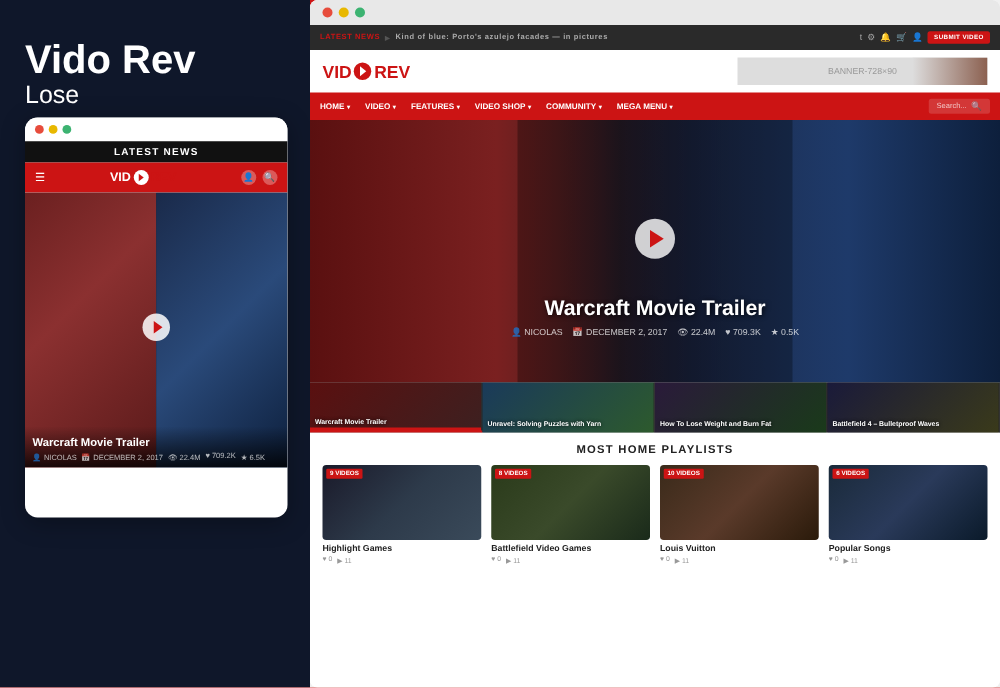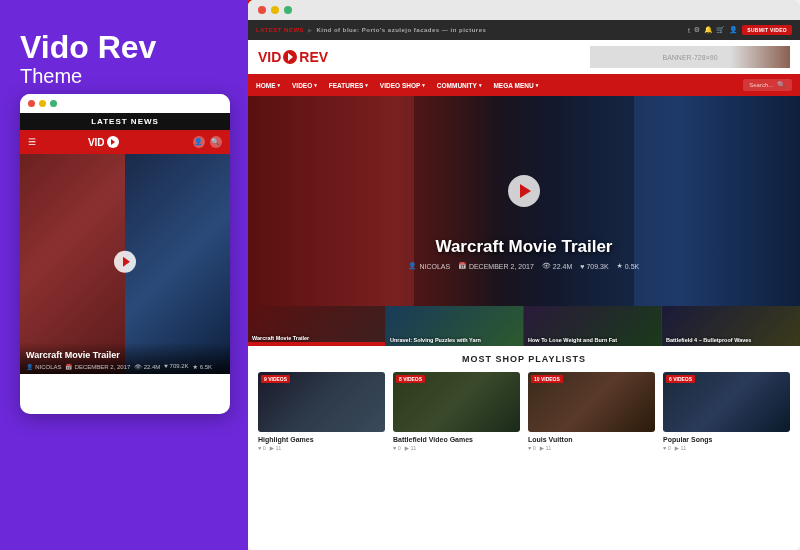--- a/index.html
+++ b/index.html
@@ -11,21 +11,21 @@
       background: #cc1414;
       position: relative;
     }
 
     
     .left-panel {
       position: absolute;
       left: 0; top: 0;
       width: 248px;
       height: 550px;
-      background: #6d28d9;
+      background: #0f172a;
       padding: 30px 20px 20px 20px;
     }
     .brand-title {
       font-size: 32px;
       font-weight: 900;
       color: #fff;
       line-height: 1.1;
     }
     .brand-subtitle {
       font-size: 20px;
@@ -481,21 +481,21 @@
       color: #999;
       display: flex;
       gap: 4px;
     }
   </style>
 </head>
 <body>
 
 <div class="left-panel">
   <div class="brand-title">Vido Rev</div>
-  <div class="brand-subtitle">Theme</div>
+  <div class="brand-subtitle">Lose</div>
 
   <div class="mobile-mockup">
     <div class="mobile-dots">
       <div class="mobile-dot" style="background:#e74c3c;"></div>
       <div class="mobile-dot" style="background:#e8b800;"></div>
       <div class="mobile-dot" style="background:#3cb371;"></div>
     </div>
     <div class="mobile-latest-news">LATEST NEWS</div>
     <div class="mobile-nav">
       <div style="color:#fff;font-size:9px;">☰</div>
@@ -616,21 +616,21 @@
       </div>
       <div class="desktop-thumb-item thumb-bg-3">
         <div class="desktop-thumb-label">How To Lose Weight and Burn Fat</div>
       </div>
       <div class="desktop-thumb-item thumb-bg-4">
         <div class="desktop-thumb-label">Battlefield 4 – Bulletproof Waves</div>
       </div>
     </div>
 
     <div class="desktop-most-liked">
-      <div class="desktop-section-title">MOST SHOP PLAYLISTS</div>
+      <div class="desktop-section-title">MOST HOME PLAYLISTS</div>
       <div class="desktop-playlist-grid">
 
         <div class="desktop-playlist-item">
           <div class="playlist-thumb playlist-bg-1">
             <div class="playlist-badge">9 VIDEOS</div>
           </div>
           <div class="playlist-title">Highlight Games</div>
           <div class="playlist-meta">
             <span>♥ 0</span>
             <span>▶ 11</span>

